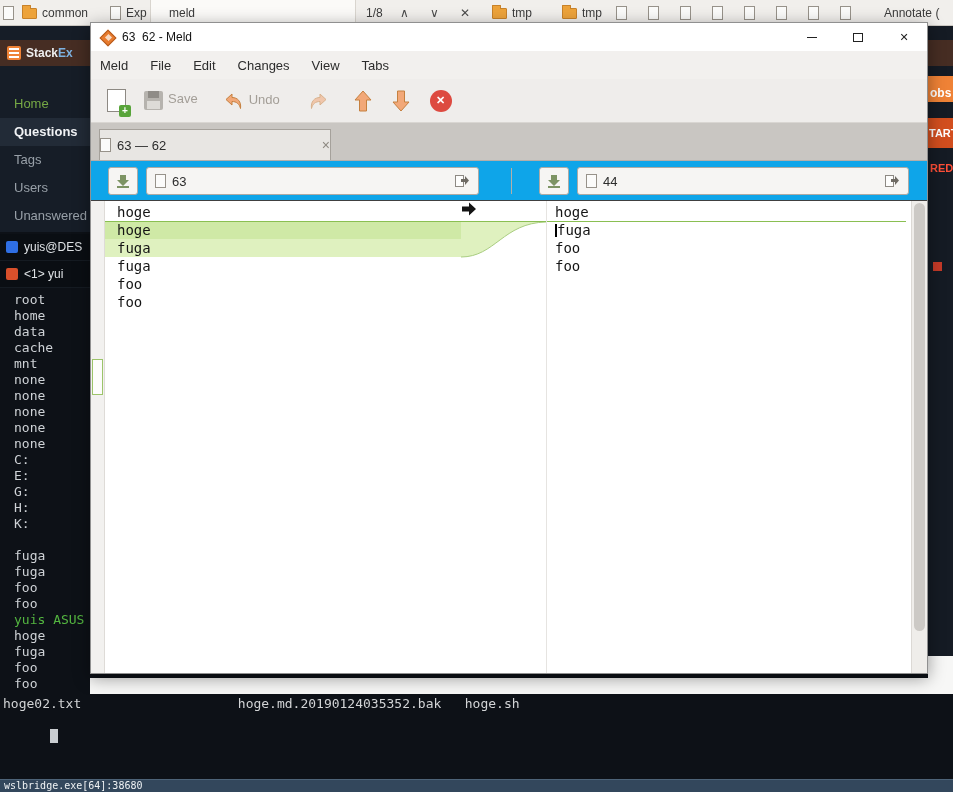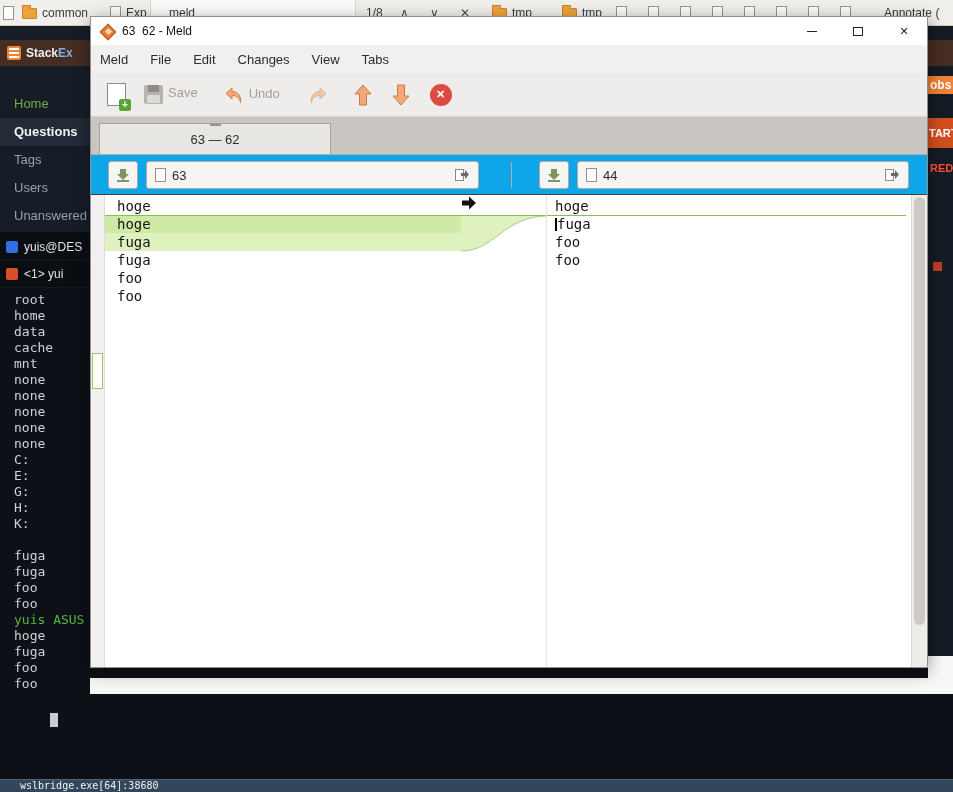--- a/index.html
+++ b/index.html
@@ -31,38 +31,38 @@
   .term-tab{height:27px;display:flex;align-items:center;gap:6px;padding-left:6px;font-size:12px;color:#dfe3e6;white-space:nowrap;overflow:hidden;border-bottom:1px solid #151b22;}
   .term-tab .sq{width:12px;height:12px;border-radius:2px;flex:none;}
   .sq-blue{background:#2f6fe4;}
   .sq-red{background:#d8502b;}
   .left-term{position:absolute;left:0;top:266px;width:90px;font-family:"DejaVu Sans Mono",monospace;font-size:13px;line-height:16px;color:#ced2d6;padding-left:14px;white-space:pre;overflow:hidden;}
   .left-term .green{color:#53b540;}
 
   
   .right-col{position:absolute;left:928px;top:26px;width:25px;height:630px;background:#151b24;overflow:hidden;}
   .rc-maroon{position:absolute;left:0;top:14px;width:25px;height:26px;background:#462d23;}
-  .rc-orange{position:absolute;left:0;top:50px;width:25px;height:18px;background:#ef8236;color:#fff;font-size:12px;font-weight:bold;display:flex;align-items:flex-end;padding:2px;}
+  .rc-orange{position:absolute;left:0;top:50px;width:25px;height:26px;background:#ef8236;color:#fff;font-size:12px;font-weight:bold;display:flex;align-items:flex-end;padding:2px;}
   .rc-start{position:absolute;left:0;top:92px;width:25px;height:30px;background:#d24e1e;color:#fff;font-size:11px;font-weight:bold;display:flex;align-items:center;padding-left:1px;}
   .rc-red{position:absolute;left:0;top:136px;color:#ff4f38;font-size:11px;font-weight:bold;padding-left:2px;}
   .rc-dot{position:absolute;left:5px;top:236px;width:9px;height:9px;background:#c43a28;}
   .white-apron{position:absolute;left:90px;top:678px;width:863px;height:16px;background:#f7f7f6;}
   .white-corner{position:absolute;left:928px;top:656px;width:25px;height:22px;background:#f7f7f6;}
 
   
   .bottom-term{position:absolute;left:0;top:694px;width:953px;height:85px;background:#0d1117;padding:2px 0 0 3px;font-family:"DejaVu Sans Mono",monospace;font-size:13px;line-height:16px;color:#d2d4d6;overflow:hidden;}
   .bottom-term .line{white-space:pre;height:16px;}
   .c-green{color:#53b540;}
   .c-blue{color:#3f7fd4;}
   .c-white{color:#d2d4d6;}
   .block-cursor{display:inline-block;width:8px;height:14px;background:#c9cdd1;margin-top:1px;}
-  .taskbar{position:absolute;left:0;top:779px;width:953px;height:13px;background:#33475c;border-top:1px solid #4d6378;color:#eef1f3;font-size:10px;line-height:12px;padding-left:20px;font-family:"DejaVu Sans Mono",monospace;}
-
-  
-  .meld{position:absolute;left:90px;top:16px;width:838px;height:652px;background:#fff;border:1px solid #909090;box-shadow:0 4px 16px rgba(0,0,0,.4);display:flex;flex-direction:column;z-index:10;}
+  .taskbar{position:absolute;left:0;top:779px;width:953px;height:13px;background:#33475c;border-top:1px solid #4d6378;color:#eef1f3;font-size:10px;line-height:12px;padding-left:4px;font-family:"DejaVu Sans Mono",monospace;}
+
+  
+  .meld{position:absolute;left:90px;top:22px;width:838px;height:652px;background:#fff;border:1px solid #909090;box-shadow:0 4px 16px rgba(0,0,0,.4);display:flex;flex-direction:column;z-index:10;}
   .titlebar{height:28px;background:#fff;display:flex;align-items:center;flex:none;}
   .meld-app-icon{width:15px;height:15px;margin-left:9px;position:relative;flex:none;}
   .meld-app-icon::before{content:"";position:absolute;left:2px;top:2px;width:10px;height:10px;background:#e87b2e;transform:rotate(45deg);border:1px solid #b35a1c;}
   .meld-app-icon::after{content:"";position:absolute;left:6px;top:5px;width:5px;height:5px;background:#f6d9c2;transform:rotate(45deg);}
   .title-text{margin-left:7px;font-size:12px;color:#111;white-space:pre;}
   .win-controls{margin-left:auto;display:flex;height:28px;}
   .win-btn{width:46px;height:28px;display:flex;align-items:center;justify-content:center;color:#222;font-size:11px;}
   .min-glyph{width:10px;height:1px;background:#222;}
   .max-glyph{width:10px;height:9px;border:1px solid #222;}
   .menubar{height:28px;background:#f2f0ee;display:flex;align-items:center;padding-left:9px;gap:22px;font-size:13px;color:#2c2c2c;flex:none;}
@@ -70,21 +70,21 @@
   .tbi{display:flex;align-items:flex-start;}
   .tb-label{font-size:13px;color:#a39e97;margin-left:5px;}
   .icon-newdoc{width:19px;height:23px;background:#fff;border:1px solid #8d8983;position:relative;margin-left:16px;}
   .icon-newdoc::after{content:"+";position:absolute;right:-6px;bottom:-6px;width:12px;height:12px;background:#58a43a;border-radius:2px;color:#fff;font:bold 10px/12px "Liberation Sans",sans-serif;text-align:center;}
   .icon-floppy{width:19px;height:19px;background:#b6b3ae;border-radius:2px;position:relative;}
   .icon-floppy::before{content:"";position:absolute;left:4px;top:0;width:11px;height:7px;background:#8f8c87;}
   .icon-floppy::after{content:"";position:absolute;left:3px;bottom:1px;width:13px;height:8px;background:#dddbd7;}
   .icon-stop{width:22px;height:22px;border-radius:50%;background:#dd4a40;color:#fff;font-size:11px;font-weight:bold;display:flex;align-items:center;justify-content:center;}
   .faded{opacity:.55;}
   .tabbar{height:38px;background:#c9c6c2;display:flex;align-items:flex-end;padding-left:8px;flex:none;border-bottom:1px solid #b2aeaa;}
-  .mtab{width:232px;height:31px;background:#e8e6e3;border:1px solid #a5a19b;border-bottom:none;display:flex;align-items:center;gap:6px;padding:0 0;font-size:13px;color:#2c2c2c;flex-direction:column;}
+  .mtab{width:232px;height:31px;background:#e8e6e3;border:1px solid #a5a19b;border-bottom:none;display:flex;align-items:center;gap:6px;padding:0 0;font-size:13px;color:#2c2c2c;}
   .mtab-close{margin-left:auto;color:#8d8982;font-size:14px;}
   .pane-row{height:40px;background:#0ea5e9;border-bottom:1px solid #404040;position:relative;flex:none;}
   .mini-btn{position:absolute;top:6px;width:30px;height:28px;background:#f6f5f3;border:1px solid #aeaaa4;border-radius:3px;display:flex;align-items:center;justify-content:center;}
   .file-btn{position:absolute;top:6px;height:28px;background:#f6f5f3;border:1px solid #aeaaa4;border-radius:3px;display:flex;align-items:center;gap:6px;padding:0 8px;font-size:13px;color:#2c2c2c;}
   .file-btn .right-ic{margin-left:auto;}
   .pane-divider{position:absolute;left:420px;top:7px;width:1px;height:26px;background:#b3afa9;}
   .diff{flex:1;position:relative;background:#fff;overflow:hidden;}
   .ov-strip{position:absolute;left:0;top:0;width:14px;height:100%;background:#f2f1ef;border-right:1px solid #dedbd7;}
   .ov-mark{position:absolute;left:1px;top:158px;width:11px;height:36px;background:#fdfdfc;border:1px solid #9cc46a;}
   .dpane{position:absolute;top:0;height:100%;padding-top:2px;}
@@ -194,20 +194,21 @@
         <span>TART</span>
       </div>
     <div class="rc-red"><span>RED</span></div>
     <div class="rc-dot"></div>
   </div>
   <div class="white-apron"></div>
   <div class="white-corner"></div>
 
   <div class="bottom-term">
     <div id="bterm-lines">
+        <div class="line"><span class="c-white">hoge02.txt                    hoge.md.20190124035352.bak   hoge.sh</span></div>
       </div>
     <div class="line">
       <span class="block-cursor"></span>
     </div>
   </div>
   <div class="taskbar">
     <span>wslbridge.exe[64]:38680</span>
   </div>
 
   <div class="meld">

